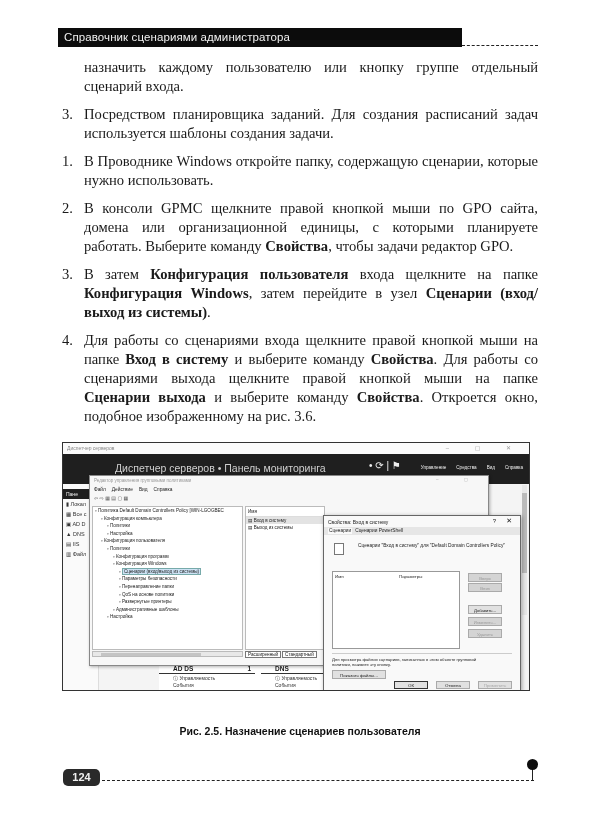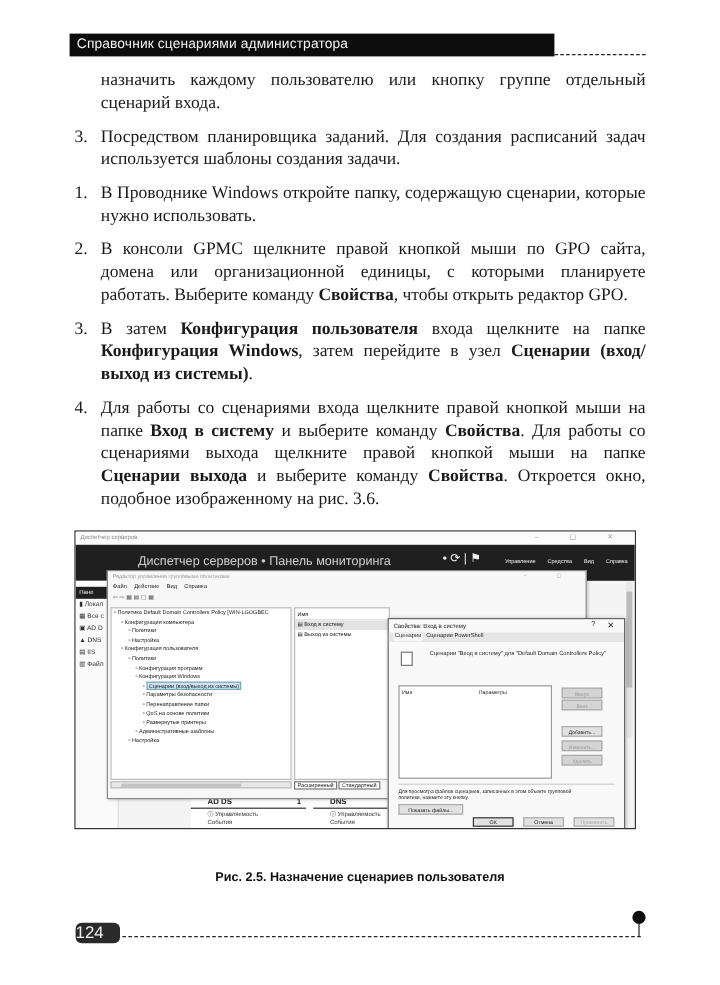--- a/index.html
+++ b/index.html
@@ -77,21 +77,21 @@
     .dlg .d-showfiles { position: absolute; left: 8px; top: 154px; width: 54px; height: 9px; background: #e1e1e1; border: 0.5px solid #aaa; font-size: 4.4px; text-align: center; line-height: 9px; }
     .dlg .d-foot { position: absolute; left: 70px; top: 165px; display: flex; gap: 8px; }
     .d-foot div { width: 34px; height: 8px; font-size: 4.4px; text-align: center; line-height: 8px; background: #e1e1e1; border: 0.5px solid #aaa; }
     .d-foot .ok { border: 1px solid #333; }
     .d-foot .disabled { color: #aaa; }
     .sm-vscroll { position: absolute; right: 2px; top: 42px; width: 5px; height: 130px; background: #e8e8e8; }
     .sm-vscroll .thumb { position: absolute; top: 8px; left: 0; width: 5px; height: 80px; background: #bbb; }
 
     .caption { position: absolute; left: 0; top: 725px; width: 600px; text-align: center; font-family: "Liberation Sans", "DejaVu Sans", sans-serif; font-weight: bold; font-size: 10.5px; color: #111; }
 
-    .footer-page { position: absolute; left: 63px; top: 769px; width: 37px; height: 17px; background: #2a2a2a; color: #f0f0f0; border-radius: 5px; font-family: "Liberation Sans", "DejaVu Sans", sans-serif; font-weight: normal; font-size: 14px; line-height: 17px; }
+    .footer-page { position: absolute; left: 63px; top: 769px; width: 37px; height: 17px; background: #2a2a2a; color: #f0f0f0; border-radius: 5px; font-family: "Liberation Sans", "DejaVu Sans", sans-serif; font-weight: bold; font-size: 11px; text-align: center; line-height: 17px; }
     .footer-dash { position: absolute; left: 102px; top: 780px; width: 432px; border-top: 1.5px dashed #222; }
     .footer-dot { position: absolute; left: 527px; top: 759px; width: 11px; height: 11px; border-radius: 50%; background: #0d0d0d; }
     .footer-stem { position: absolute; left: 532px; top: 768px; height: 12px; border-left: 1.5px solid #222; }
   </style>
 </head>
 <body>
 
 <div class="header-bar">
   <span>Справочник сценариями администратора</span>
 </div>
@@ -106,21 +106,21 @@
   </div>
 
 
   <div class="item">
     <span class="num">1.</span>
     <span>В Проводнике Windows откройте папку, содержащую сценарии, которые нужно использовать.</span>
   </div>
 
   <div class="item">
     <span class="num">2.</span>
-    <span>В консоли GPMC щелкните правой кнопкой мыши по GPO сайта, домена или организационной единицы, с которыми планируете работать. Выберите команду </span><b>Свойства</b><span>, чтобы открыть редактор GPO.</span>
+    <span>В консоли GPMC щелкните правой кнопкой мыши по GPO сайта, домена или организационной единицы, с которыми планируете работать. Выберите команду </span><b>Свойства</b><span>, чтобы задачи редактор GPO.</span>
   </div>
 
   <div class="item">
     <span class="num">3.</span>
     <span>В затем </span><b>Конфигурация пользователя</b><span> входа щелкните на папке </span><b>Конфигурация Windows</b><span>, затем перейдите в узел </span><b>Сценарии (вход/выход из системы)</b><span>.</span>
   </div>
 
   <div class="item">
     <span class="num">4.</span>
     <span>Для работы со сценариями входа щелкните правой кнопкой мыши на папке </span><b>Вход в систему</b><span> и выберите команду </span><b>Свойства</b><span>. Для работы со сценариями выхода щелкните правой кнопкой мыши на папке </span><b>Сценарии выхода</b><span> и выберите команду </span><b>Свойства</b><span>. Откроется окно, подобное изображенному на рис. 3.6.</span>

